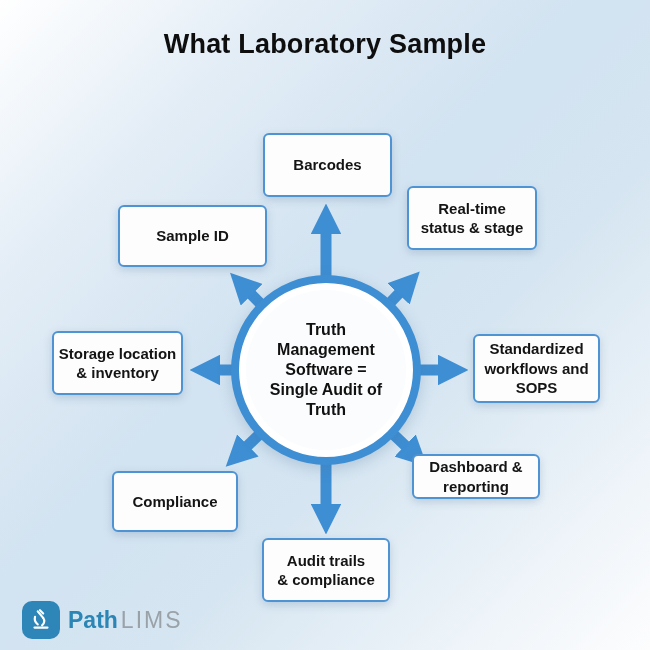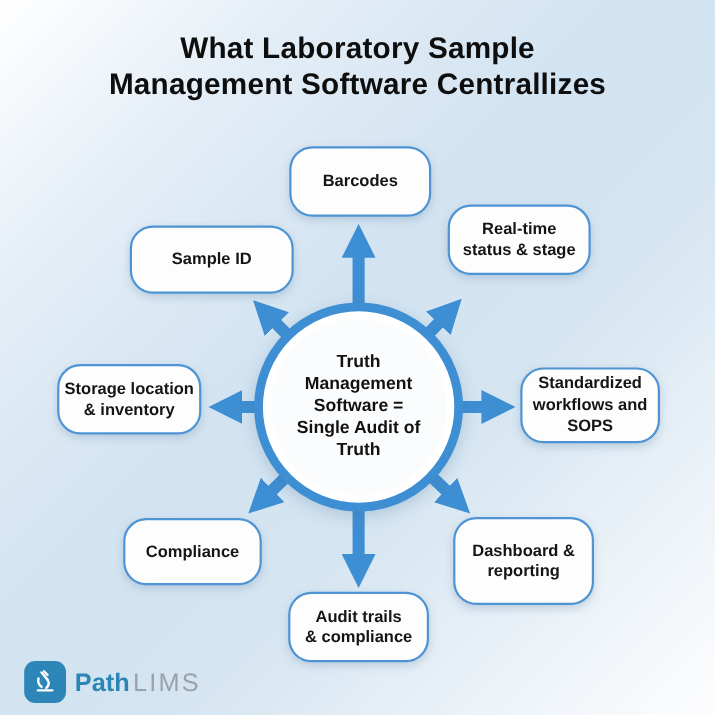--- a/index.html
+++ b/index.html
@@ -8,34 +8,34 @@
     position:relative;width:650px;height:650px;overflow:hidden;
     background:linear-gradient(135deg,#ffffff 0%,#e3edf6 22%,#d2e3f1 45%,#d5e5f1 62%,#eef4f9 85%,#fdfdfe 100%);
   }
   .title{
     position:absolute;top:28px;left:0;width:650px;text-align:center;
     font-weight:800;font-size:27px;line-height:1.2;color:#0e0e0e;letter-spacing:.2px;
   }
   #arrows{position:absolute;left:0;top:0;}
   .node-box{
     position:absolute;display:flex;flex-direction:column;align-items:center;justify-content:center;
-    background:#fdfdfe;border:2px solid #4e94d4;border-radius:21px;
+    background:#fdfdfe;border:2px solid #4e94d4;border-radius:6px;
     box-shadow:0 3px 8px rgba(90,125,160,.28);
     font-weight:700;font-size:15px;line-height:1.3;color:#141414;text-align:center;
     box-sizing:border-box;
   }
   .node-box span{display:block;}
   #b-barcodes{left:263px;top:133px;width:129px;height:64px;}
   #b-sampleid{left:118px;top:205px;width:149px;height:62px;}
   #b-realtime{left:407px;top:186px;width:130px;height:64px;}
   #b-storage{left:52px;top:331px;width:131px;height:64px;}
   #b-standardized{left:473px;top:334px;width:127px;height:69px;}
   #b-compliance{left:112px;top:471px;width:126px;height:61px;}
   #b-audit{left:262px;top:538px;width:128px;height:64px;}
-  #b-dashboard{left:412px;top:470px;width:128px;height:80px;}
+  #b-dashboard{left:412px;top:454px;width:128px;height:45px;}
   .center-circle{
     position:absolute;left:231px;top:275px;width:190px;height:190px;border-radius:50%;
     background:#fafcfd;border:8px solid #3e8ed3;box-sizing:border-box;
     box-shadow:inset 0 0 0 7px #ffffff, 0 4px 14px rgba(70,110,150,.25);
     display:flex;align-items:center;justify-content:center;
   }
   .center-label{font-weight:700;font-size:16px;line-height:1.25;color:#111;text-align:center;}
   .center-label span{display:block;}
   .logo{position:absolute;left:22px;top:601px;display:flex;align-items:center;gap:8px;}
   .logo-badge{
@@ -46,21 +46,20 @@
   .logo-bold{font-weight:800;color:#2b86b5;}
   .logo-light{font-weight:400;color:#9aa2a8;letter-spacing:2px;margin-left:3px;}
 </style>
 </head>
 <body>
 
 <div id="canvas">
 
   <div class="title">
     <span>What Laboratory Sample</span><br>
-    <span>Management Software Centrallizes</span>
   </div>
 
   <svg id="arrows" width="650" height="650" viewBox="0 0 650 650">
     <defs>
       <marker id="ah" viewBox="0 0 10 10" refX="4" refY="5" markerWidth="2.8" markerHeight="2.8" orient="auto" markerUnits="strokeWidth">
         <polygon points="0,0 10,5 0,10" fill="#3e8ed3"></polygon>
       </marker>
     </defs>
     <g stroke="#3e8ed3" stroke-width="11" fill="none">
       <line x1="326" y1="370" x2="326" y2="222" marker-end="url(#ah)"></line>

